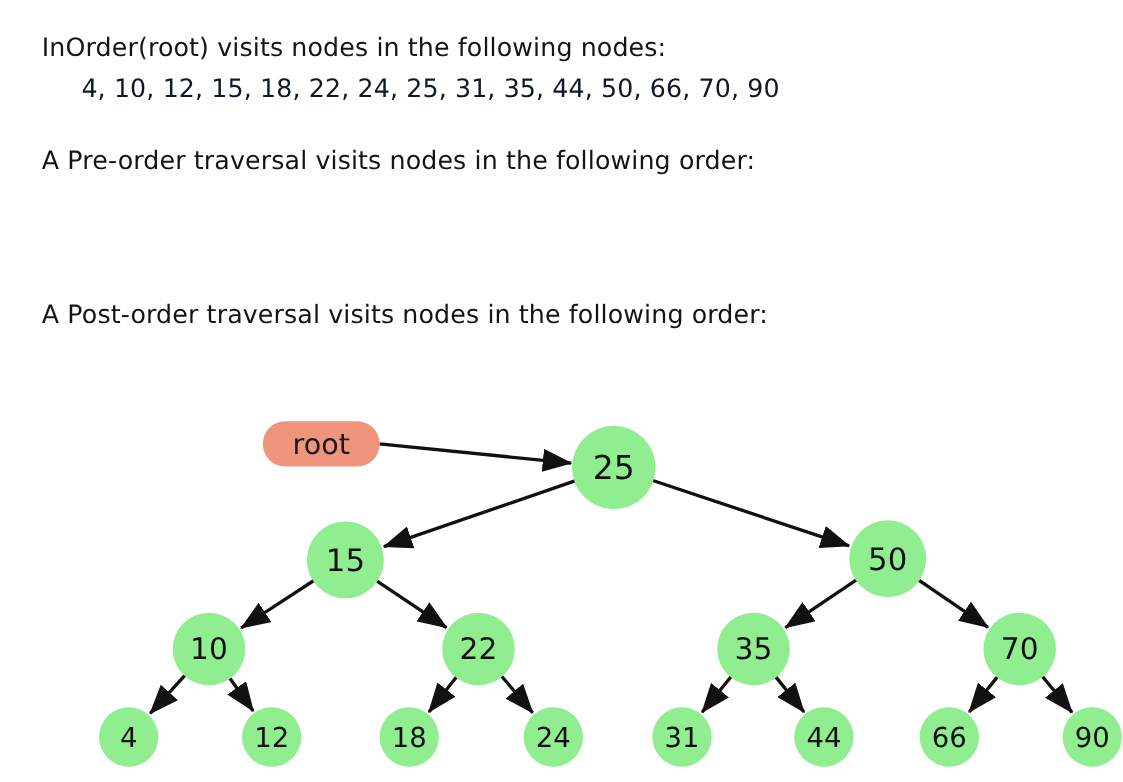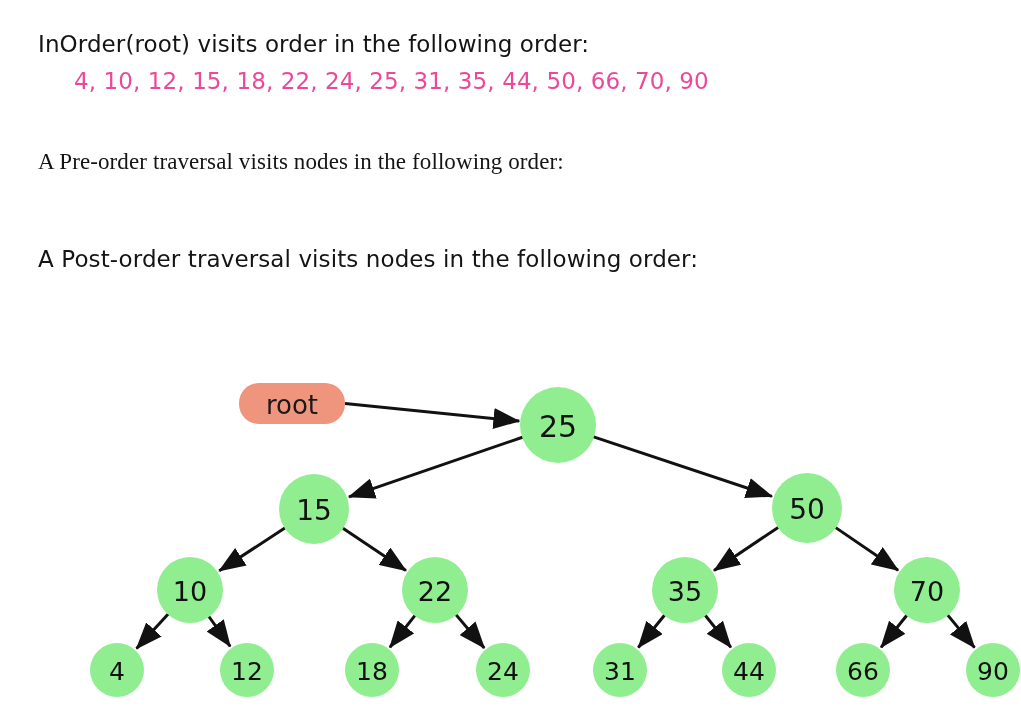--- a/index.html
+++ b/index.html
@@ -33,30 +33,30 @@
   .traversal-heading {
     font-size: 23px;
     line-height: 30px;
     color: #141414;
     white-space: nowrap;
     letter-spacing: 0.1px;
   }
   .traversal-sequence {
     font-size: 23px;
     line-height: 30px;
-    color: #ec4899;
+    color: #0f172a;
     white-space: nowrap;
     margin-left: 36px;
     margin-top: 7px;
     letter-spacing: 0.1px;
   }
 
   #block-inorder   { top: 29px; }
-  #block-preorder  { top: 147px; font-family: Liberation Serif, serif; }
-  #block-postorder { top: 244px; }
+  #block-preorder  { top: 132px; }
+  #block-postorder { top: 272px; }
 
   
   #tree-region {
     position: absolute;
     left: 0;
     top: 355px;
     width: 1021px;
     height: 356px;
     padding-left: 35px;
   }
@@ -89,21 +89,21 @@
     stroke-width: 3;
     fill: none;
   }
 </style>
 </head>
 <body>
 
 <div id="text-region">
 
   <div class="traversal-block" id="block-inorder">
-    <div class="traversal-heading">InOrder(root) visits order in the following order:</div>
+    <div class="traversal-heading">InOrder(root) visits nodes in the following nodes:</div>
     <div class="traversal-sequence">4, 10, 12, 15, 18, 22, 24, 25, 31, 35, 44, 50, 66, 70, 90</div>
   </div>
 
   <div class="traversal-block" id="block-preorder">
     <div class="traversal-heading">A Pre-order traversal visits nodes in the following order:</div>
   </div>
 
   <div class="traversal-block" id="block-postorder">
     <div class="traversal-heading">A Post-order traversal visits nodes in the following order:</div>
   </div>

